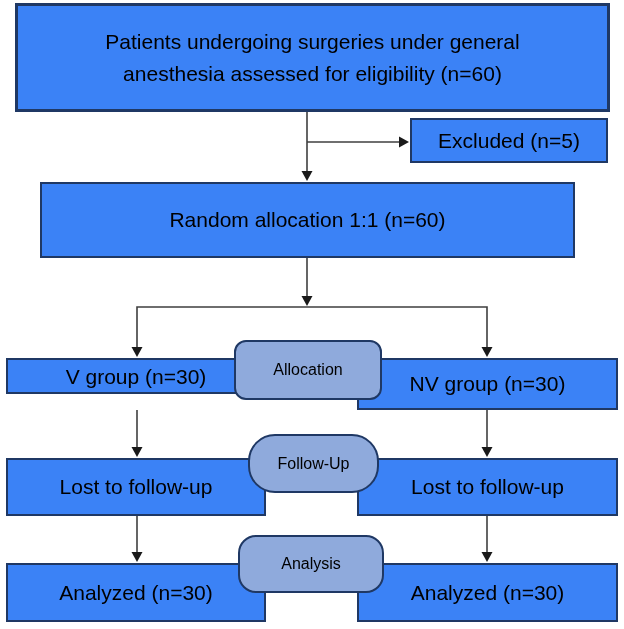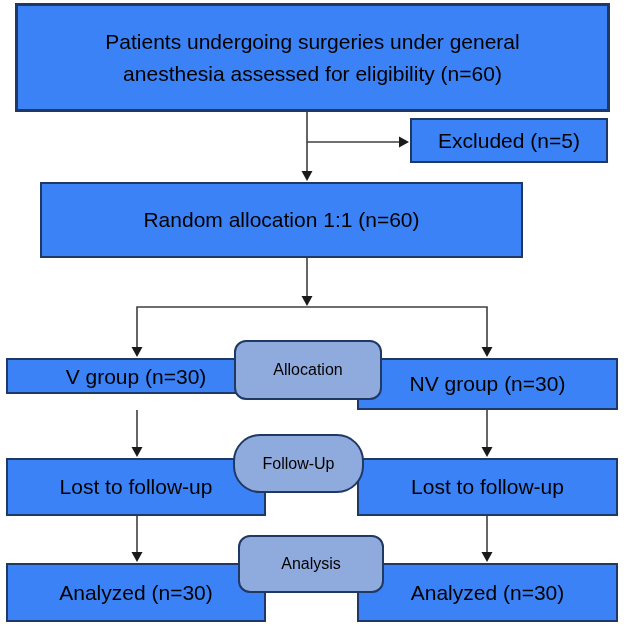--- a/index.html
+++ b/index.html
@@ -39,30 +39,30 @@
   svg.connectors{
     position:absolute;left:0;top:0;
     z-index:3;pointer-events:none;
   }
   .connector{stroke:var(--connector,#3f3f3f);stroke-width:1.6;fill:none;}
   .arrowhead{fill:var(--arrowhead,#1a1a1a);stroke:none;}
 
   
   #eligibility{left:15px;top:3px;width:595px;height:109px;padding:0 60px;}
   #excluded{left:410px;top:118px;width:198px;height:45px;}
-  #randomization{left:40px;top:182px;width:483px;height:76px;}
+  #randomization{left:40px;top:182px;width:535px;height:76px;}
   #v-group{left:6px;top:358px;width:260px;height:36px;align-items:flex-end;}
   #nv-group{left:357px;top:358px;width:261px;height:52px;}
   #lost-left{left:6px;top:458px;width:260px;height:58px;}
   #lost-right{left:357px;top:458px;width:261px;height:58px;}
   #analyzed-left{left:6px;top:563px;width:260px;height:59px;}
   #analyzed-right{left:357px;top:563px;width:261px;height:59px;}
   #stage-allocation{left:234px;top:340px;width:148px;height:60px;}
-  #stage-followup{left:233px;top:434px;width:131px;height:59px;border-radius:27px;}
-  #stage-analysis{left:238px;top:535px;width:146px;height:58px;}
+  #stage-followup{left:248px;top:434px;width:131px;height:59px;border-radius:27px;}
+  #stage-analysis{left:238px;top:535px;width:146px;height:58px;border-radius:18px;}
 </style>
 </head>
 <body>
 
 <div class="canvas">
 
   <svg class="connectors" width="624" height="629" viewBox="0 0 624 629">
     <g>
       <path class="connector" d="M307,112 V171"></path>
       <polygon class="arrowhead" points="301.5,171 312.5,171 307,181"></polygon>

